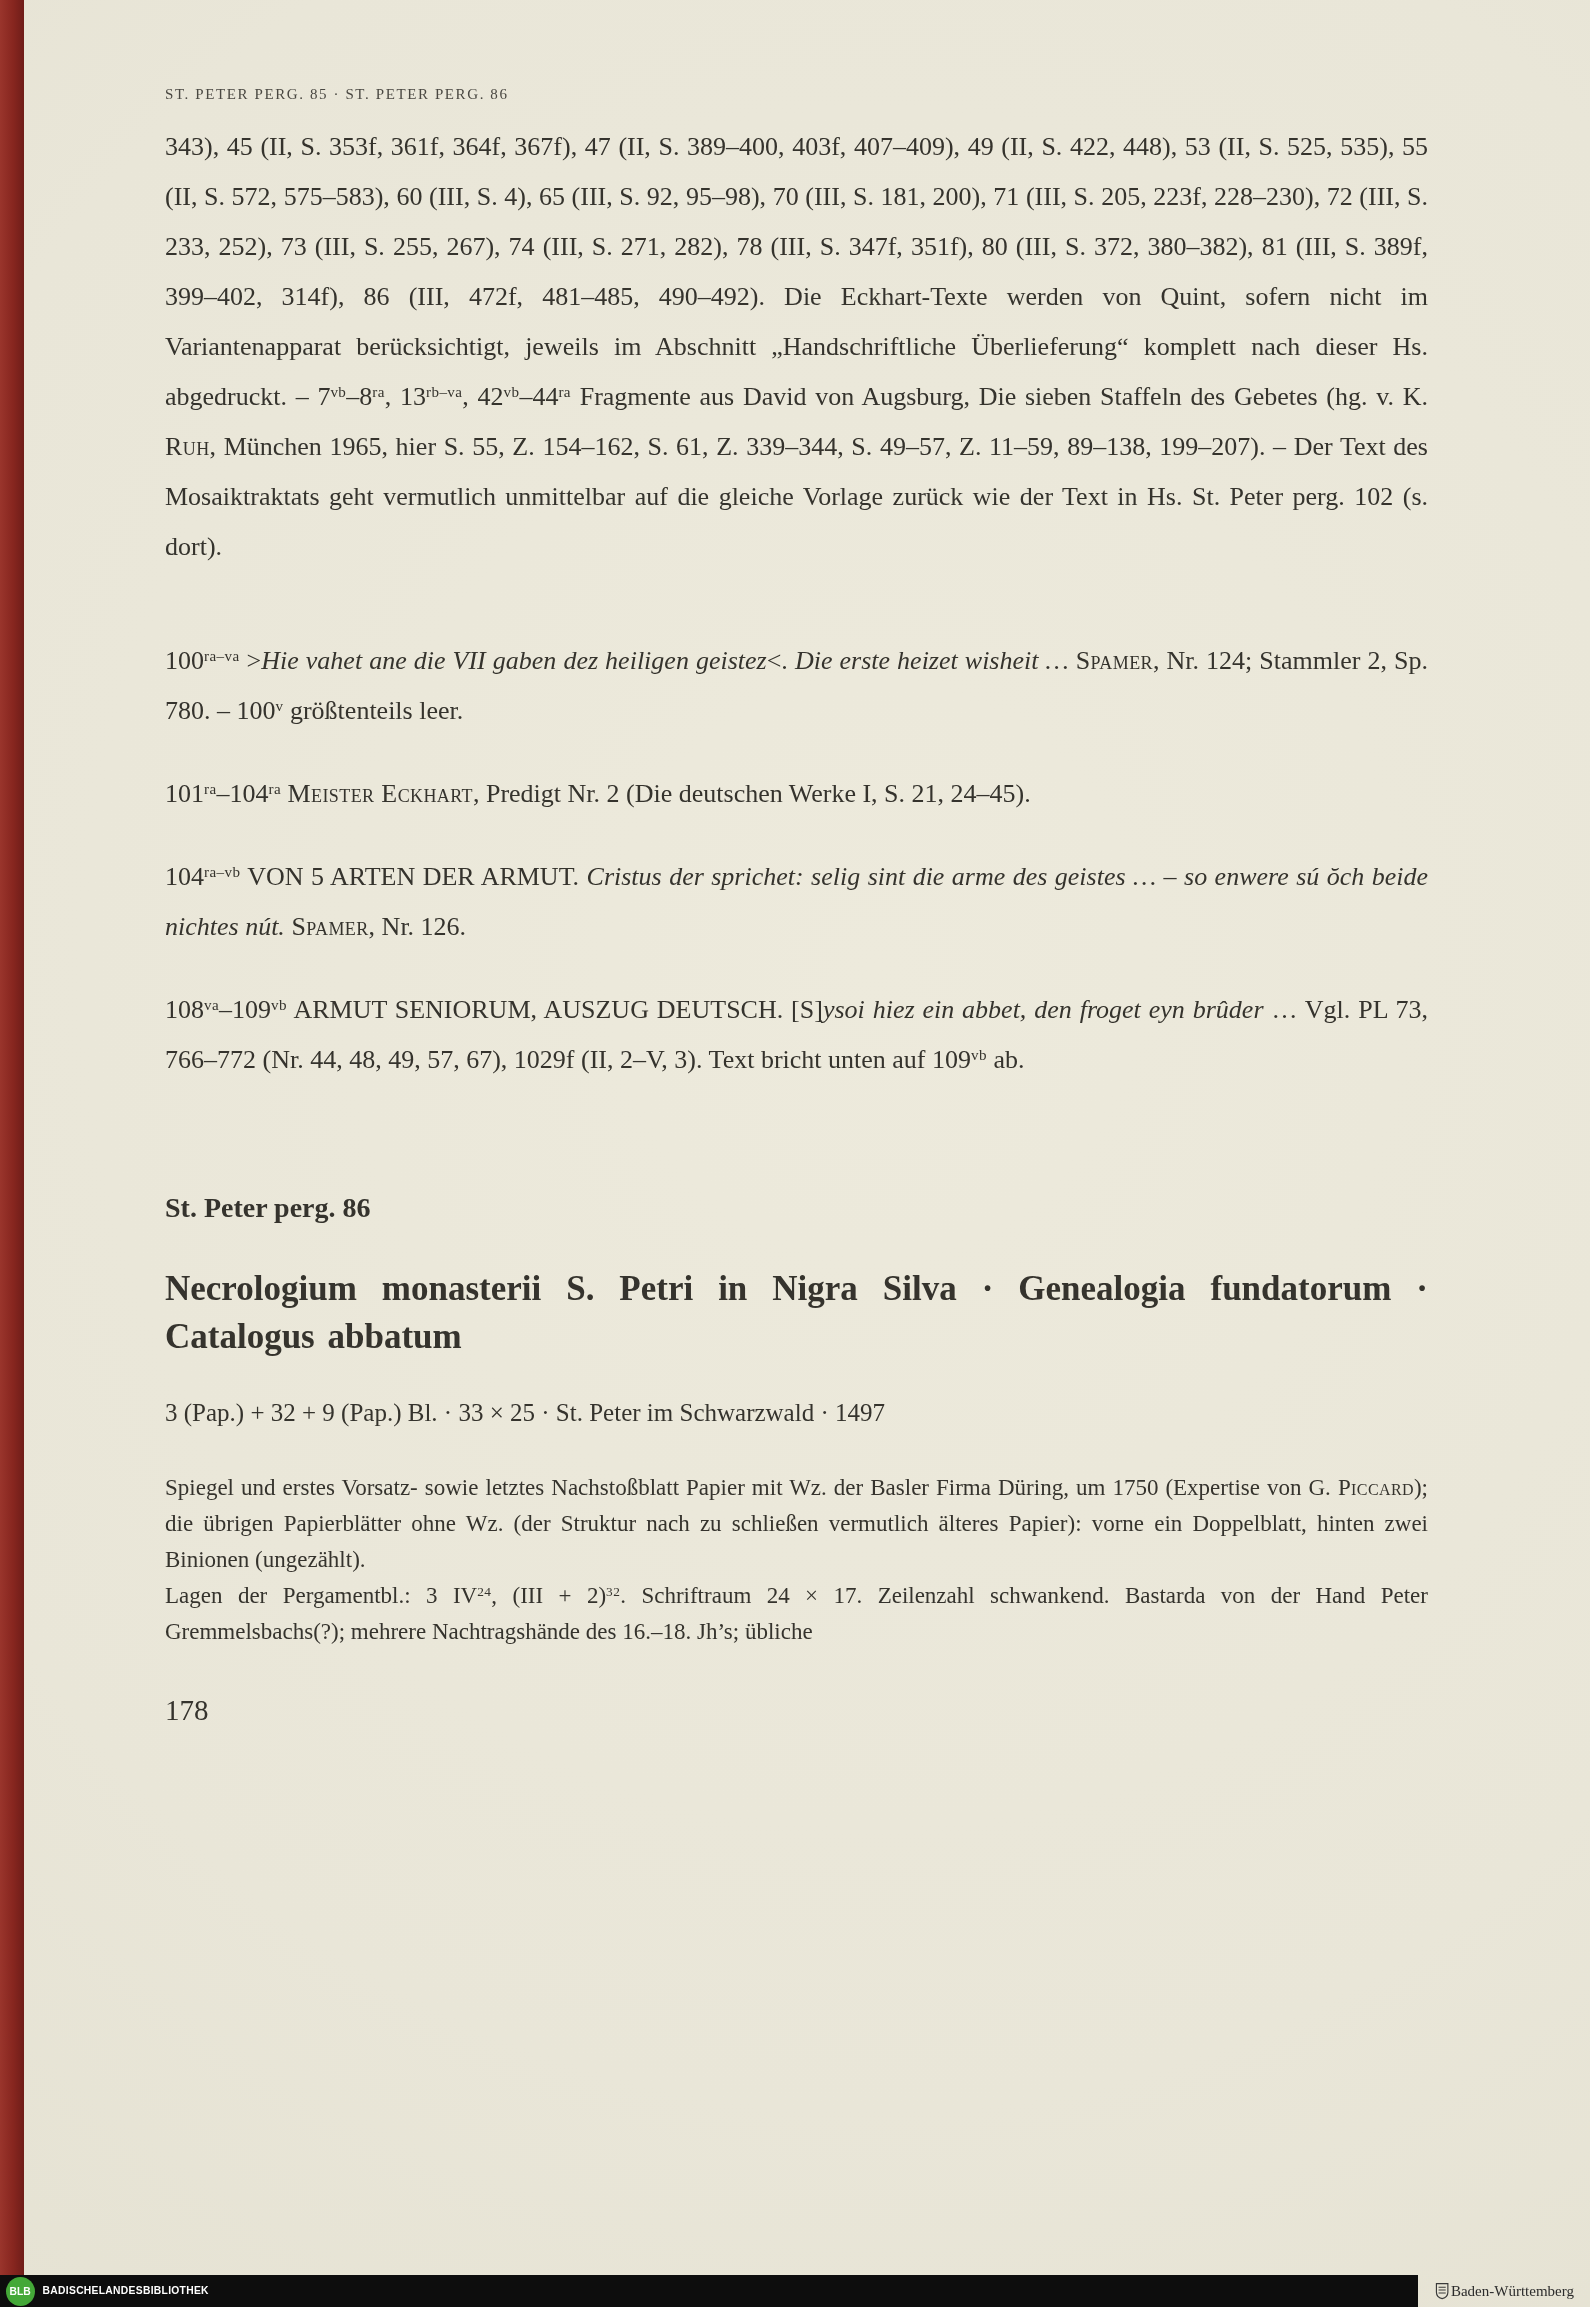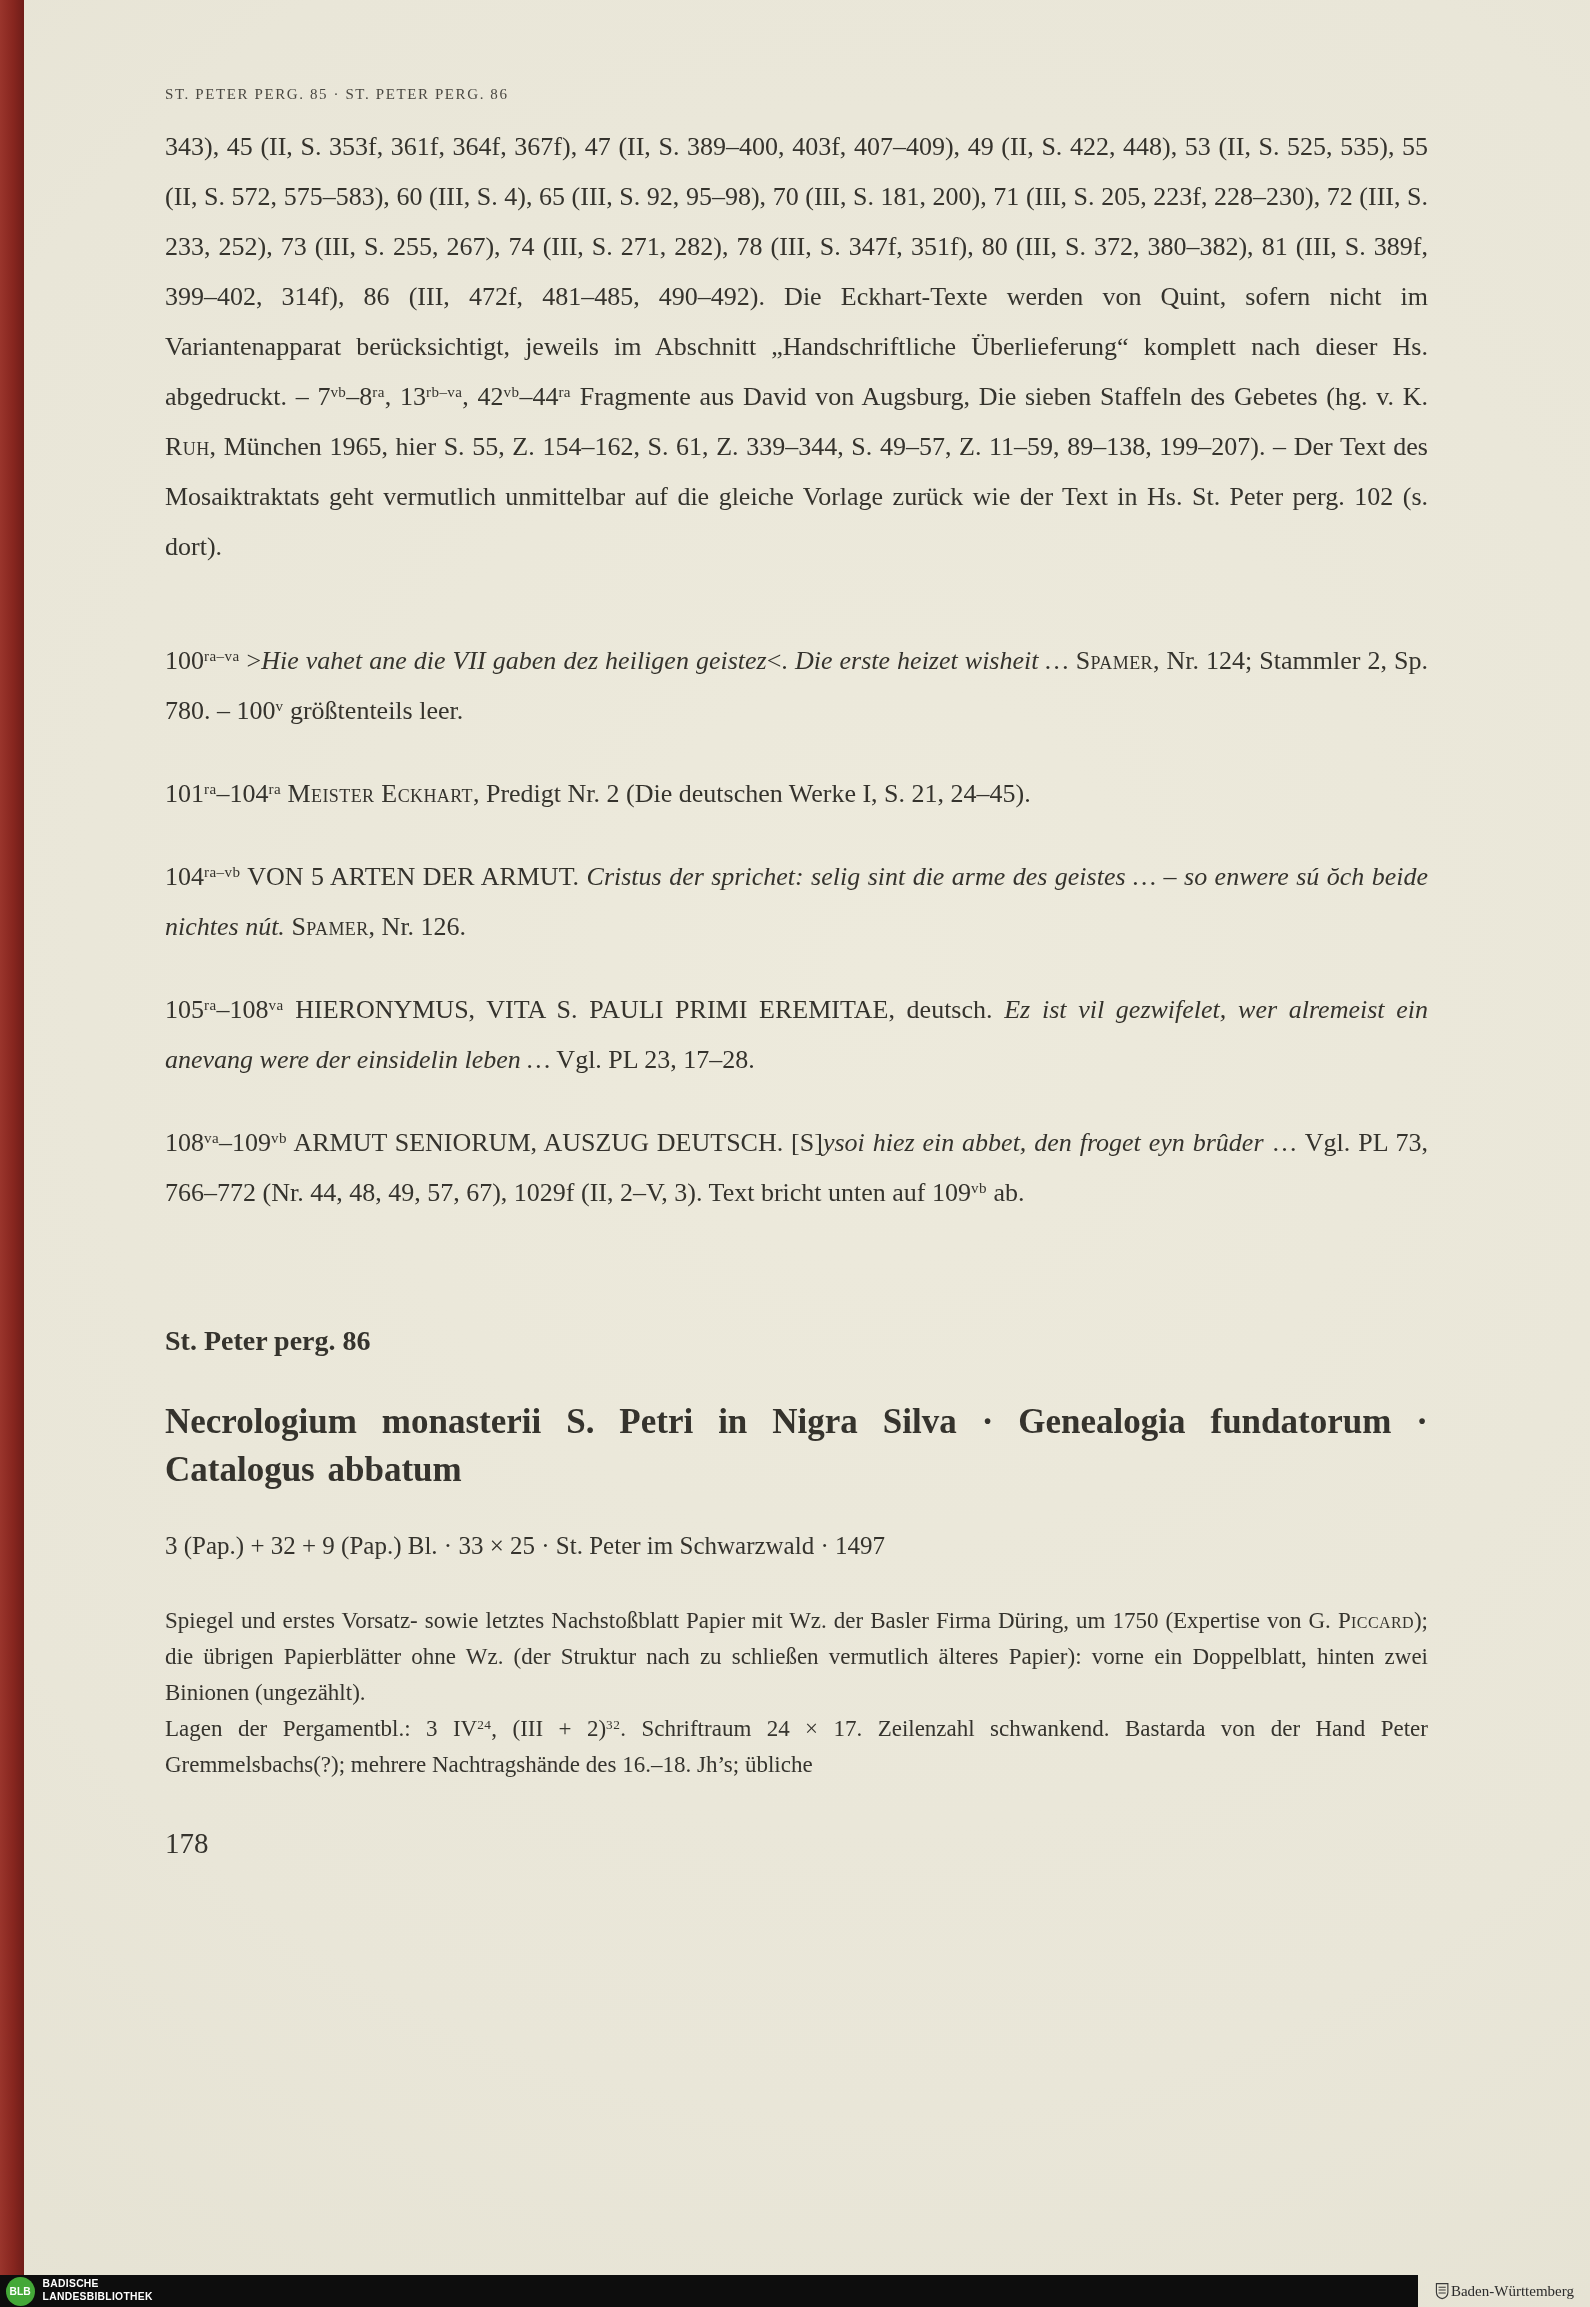--- a/index.html
+++ b/index.html
@@ -84,21 +84,21 @@
   }
   .blb-circle {
     width: 29px; height: 29px; border-radius: 50%;
     background: #44a838; color: #ffffff;
     font-family: "Liberation Sans", sans-serif;
     font-weight: bold; font-size: 10.3px;
     display: flex; align-items: center; justify-content: center;
     flex: 0 0 auto;
   }
   .lib-name {
-    display: flex; flex-direction: column; justify-content: center;
+    display: flex; flex-direction: row; justify-content: center;
     color: #ffffff;
     font-family: "Liberation Sans", sans-serif;
     font-weight: bold; font-size: 10.3px; line-height: 12.7px;
     letter-spacing: 0.3px;
   }
   .footer-right {
     width: 173px;
     display: flex; flex-direction: row;
     align-items: center; justify-content: center;
     gap: 1.6px;
@@ -114,21 +114,20 @@
 <div class="page-scan">
   <div class="spine"></div>
 
   <main class="content">
     <header class="running-header">ST. PETER PERG. 85 · ST. PETER PERG. 86</header>
 
     <p class="body-par"><span>343), 45 (II, S. 353f, 361f, 364f, 367f), 47 (II, S. 389–400, 403f, 407–409), 49 (II, S. 422, 448), 53 (II, S. 525, 535), 55 (II, S. 572, 575–583), 60 (III, S. 4), 65 (III, S. 92, 95–98), 70 (III, S. 181, 200), 71 (III, S. 205, 223f, 228–230), 72 (III, S. 233, 252), 73 (III, S. 255, 267), 74 (III, S. 271, 282), 78 (III, S. 347f, 351f), 80 (III, S. 372, 380–382), 81 (III, S. 389f, 399–402, 314f), 86 (III, 472f, 481–485, 490–492). Die Eckhart-Texte werden von Quint, sofern nicht im Variantenapparat berücksichtigt, jeweils im Abschnitt „Handschriftliche Überlieferung“ komplett nach dieser Hs. abgedruckt. – 7</span><span class="sup">vb</span><span>–8</span><span class="sup">ra</span><span>, 13</span><span class="sup">rb–va</span><span>, 42</span><span class="sup">vb</span><span>–44</span><span class="sup">ra</span><span> Fragmente aus David von Augsburg, Die sieben Staffeln des Gebetes (hg. v. K. </span><span class="sc">Ruh</span><span>, München 1965, hier S. 55, Z. 154–162, S. 61, Z. 339–344, S. 49–57, Z. 11–59, 89–138, 199–207). – Der Text des Mosaiktraktats geht vermutlich unmittelbar auf die gleiche Vorlage zurück wie der Text in Hs. St. Peter perg. 102 (s. dort).</span></p>
     <p class="body-par item gap-lg"><span>100</span><span class="sup">ra–va</span><span> &gt;</span><span class="it">Hie vahet ane die VII gaben dez heiligen geistez</span><span>&lt;. </span><span class="it">Die erste heizet wisheit …</span><span> </span><span class="sc">Spamer</span><span>, Nr. 124; Stammler 2, Sp. 780. – 100</span><span class="sup">v</span><span> größtenteils leer.</span></p>
     <p class="body-par item"><span>101</span><span class="sup">ra</span><span>–104</span><span class="sup">ra</span><span> </span><span class="sc">Meister Eckhart</span><span>, Predigt Nr. 2 (Die deutschen Werke I, S. 21, 24–45).</span></p>
     <p class="body-par item"><span>104</span><span class="sup">ra–vb</span><span> VON 5 ARTEN DER ARMUT. </span><span class="it">Cristus der sprichet: selig sint die arme des geistes …</span><span> – </span><span class="it">so enwere sú ŏch beide nichtes nút.</span><span> </span><span class="sc">Spamer</span><span>, Nr. 126.</span></p>
-    <p class="body-par item"><span>105</span><span class="sup">ra</span><span>–108</span><span class="sup">va</span><span> HIERONYMUS, VITA S. PAULI PRIMI EREMITAE, deutsch. </span><span class="it">Ez ist vil gezwifelet, wer alremeist ein anevang were der einsidelin leben …</span><span> Vgl. PL 23, 17–28.</span></p>
     <p class="body-par item"><span>108</span><span class="sup">va</span><span>–109</span><span class="sup">vb</span><span> ARMUT SENIORUM, AUSZUG DEUTSCH. [S]</span><span class="it">ysoi hiez ein abbet, den froget eyn brûder</span><span> … Vgl. PL 73, 766–772 (Nr. 44, 48, 49, 57, 67), 1029f (II, 2–V, 3). Text bricht unten auf 109</span><span class="sup">vb</span><span> ab.</span></p>
 
     <h2 class="entry-heading">St. Peter perg. 86</h2>
     <h1 class="entry-title">Necrologium monasterii S. Petri in Nigra Silva · Genealogia fundatorum · Catalogus abbatum</h1>
     <p class="collation">3 (Pap.) + 32 + 9 (Pap.) Bl. · 33 × 25 · St. Peter im Schwarzwald · 1497</p>
     <p class="desc desc-first"><span>Spiegel und erstes Vorsatz- sowie letztes Nachstoßblatt Papier mit Wz. der Basler Firma Düring, um 1750 (Expertise von G. </span><span class="sc">Piccard</span><span>); die übrigen Papierblätter ohne Wz. (der Struktur nach zu schließen vermutlich älteres Papier): vorne ein Doppelblatt, hinten zwei Binionen (ungezählt).</span></p>
     <p class="desc"><span>Lagen der Pergamentbl.: 3 IV</span><span class="sup">24</span><span>, (III + 2)</span><span class="sup">32</span><span>. Schriftraum 24 × 17. Zeilenzahl schwankend. Bastarda von der Hand Peter Gremmelsbachs(?); mehrere Nachtragshände des 16.–18. Jh’s; übliche</span></p>
 
     <div class="page-number">178</div>
   </main>

